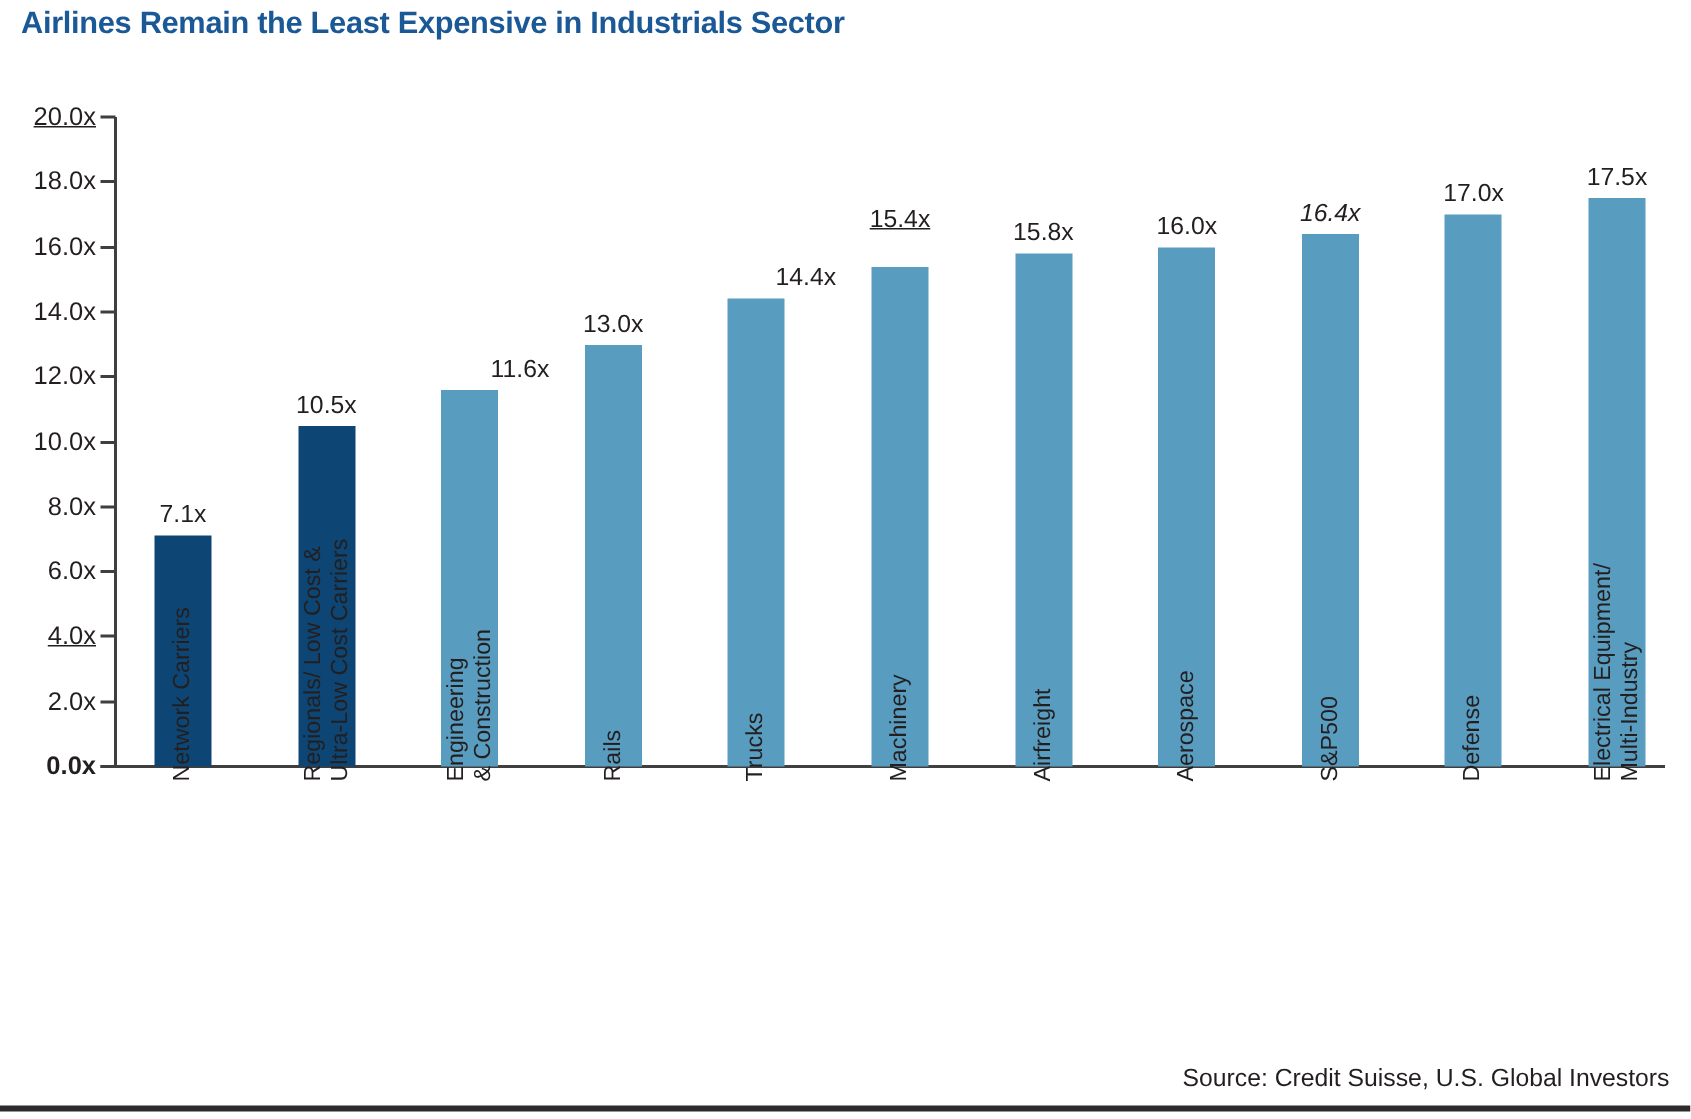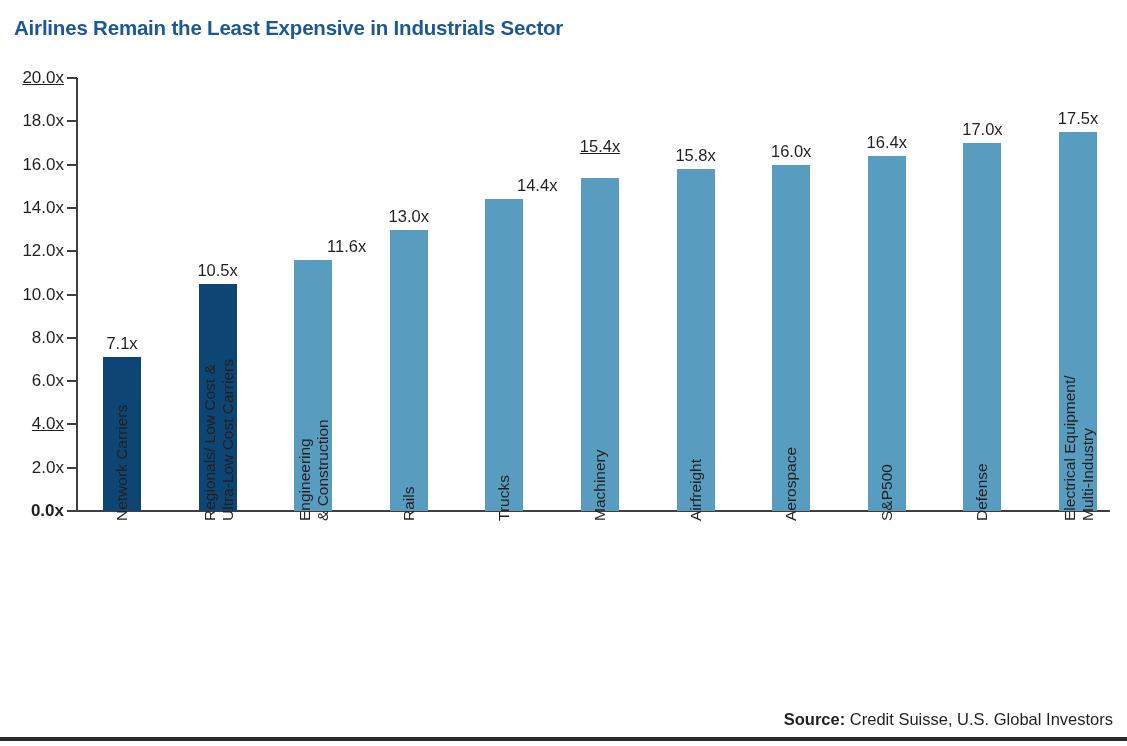--- a/index.html
+++ b/index.html
@@ -15,21 +15,20 @@
     overflow: hidden;
     position: relative;
   }
 
   
   #header {
     position: absolute;
     left: 14px;
     top: 4px;
     width: 1100px;
-    margin-top: 12px;
   }
   #chart-title {
     font-size: 20.5px;
     font-weight: bold;
     color: #1a5896;
     letter-spacing: -0.2px;
     line-height: 24px;
     white-space: nowrap;
   }
   #chart-subtitle {
@@ -129,21 +128,21 @@
   
   #source-line {
     position: absolute;
     right: 14px;
     top: 710px;
     font-size: 16.5px;
     color: #231f20;
     white-space: nowrap;
   }
   #source-label {
-    font-weight: bold;
+    font-weight: normal;
   }
   #bottom-rule {
     position: absolute;
     left: 0;
     top: 737px;
     width: 1127px;
     height: 4px;
     background: #2b2b2b;
   }
 </style>
@@ -217,21 +216,21 @@
         <div class="bar-value" style="bottom: 347.07px;">15.8x</div>
         <div class="cat-label"><div class="cat-inner"><span>Airfreight</span></div></div>
       </div>
       <div class="bar-group" style="left: 772.2px;">
         <div class="bar" style="height: 346.4px; background: rgb(88, 156, 191);"></div>
         <div class="bar-value" style="bottom: 351.4px;">16.0x</div>
         <div class="cat-label"><div class="cat-inner"><span>Aerospace</span></div></div>
       </div>
       <div class="bar-group" style="left: 867.8px;">
         <div class="bar" style="height: 355.06px; background: rgb(88, 156, 191);"></div>
-        <div class="bar-value" style="bottom: 360.06px;">16.4x</div>
+        <div class="bar-value" style="bottom: 360.06px; font-style: italic;">16.4x</div>
         <div class="cat-label"><div class="cat-inner"><span>S&amp;P500</span></div></div>
       </div>
       <div class="bar-group" style="left: 963.4px;">
         <div class="bar" style="height: 368.05px; background: rgb(88, 156, 191);"></div>
         <div class="bar-value" style="bottom: 373.05px;">17.0x</div>
         <div class="cat-label"><div class="cat-inner"><span>Defense</span></div></div>
       </div>
       <div class="bar-group" style="left: 1059px;">
         <div class="bar" style="height: 378.875px; background: rgb(88, 156, 191);"></div>
         <div class="bar-value" style="bottom: 383.875px;">17.5x</div>

